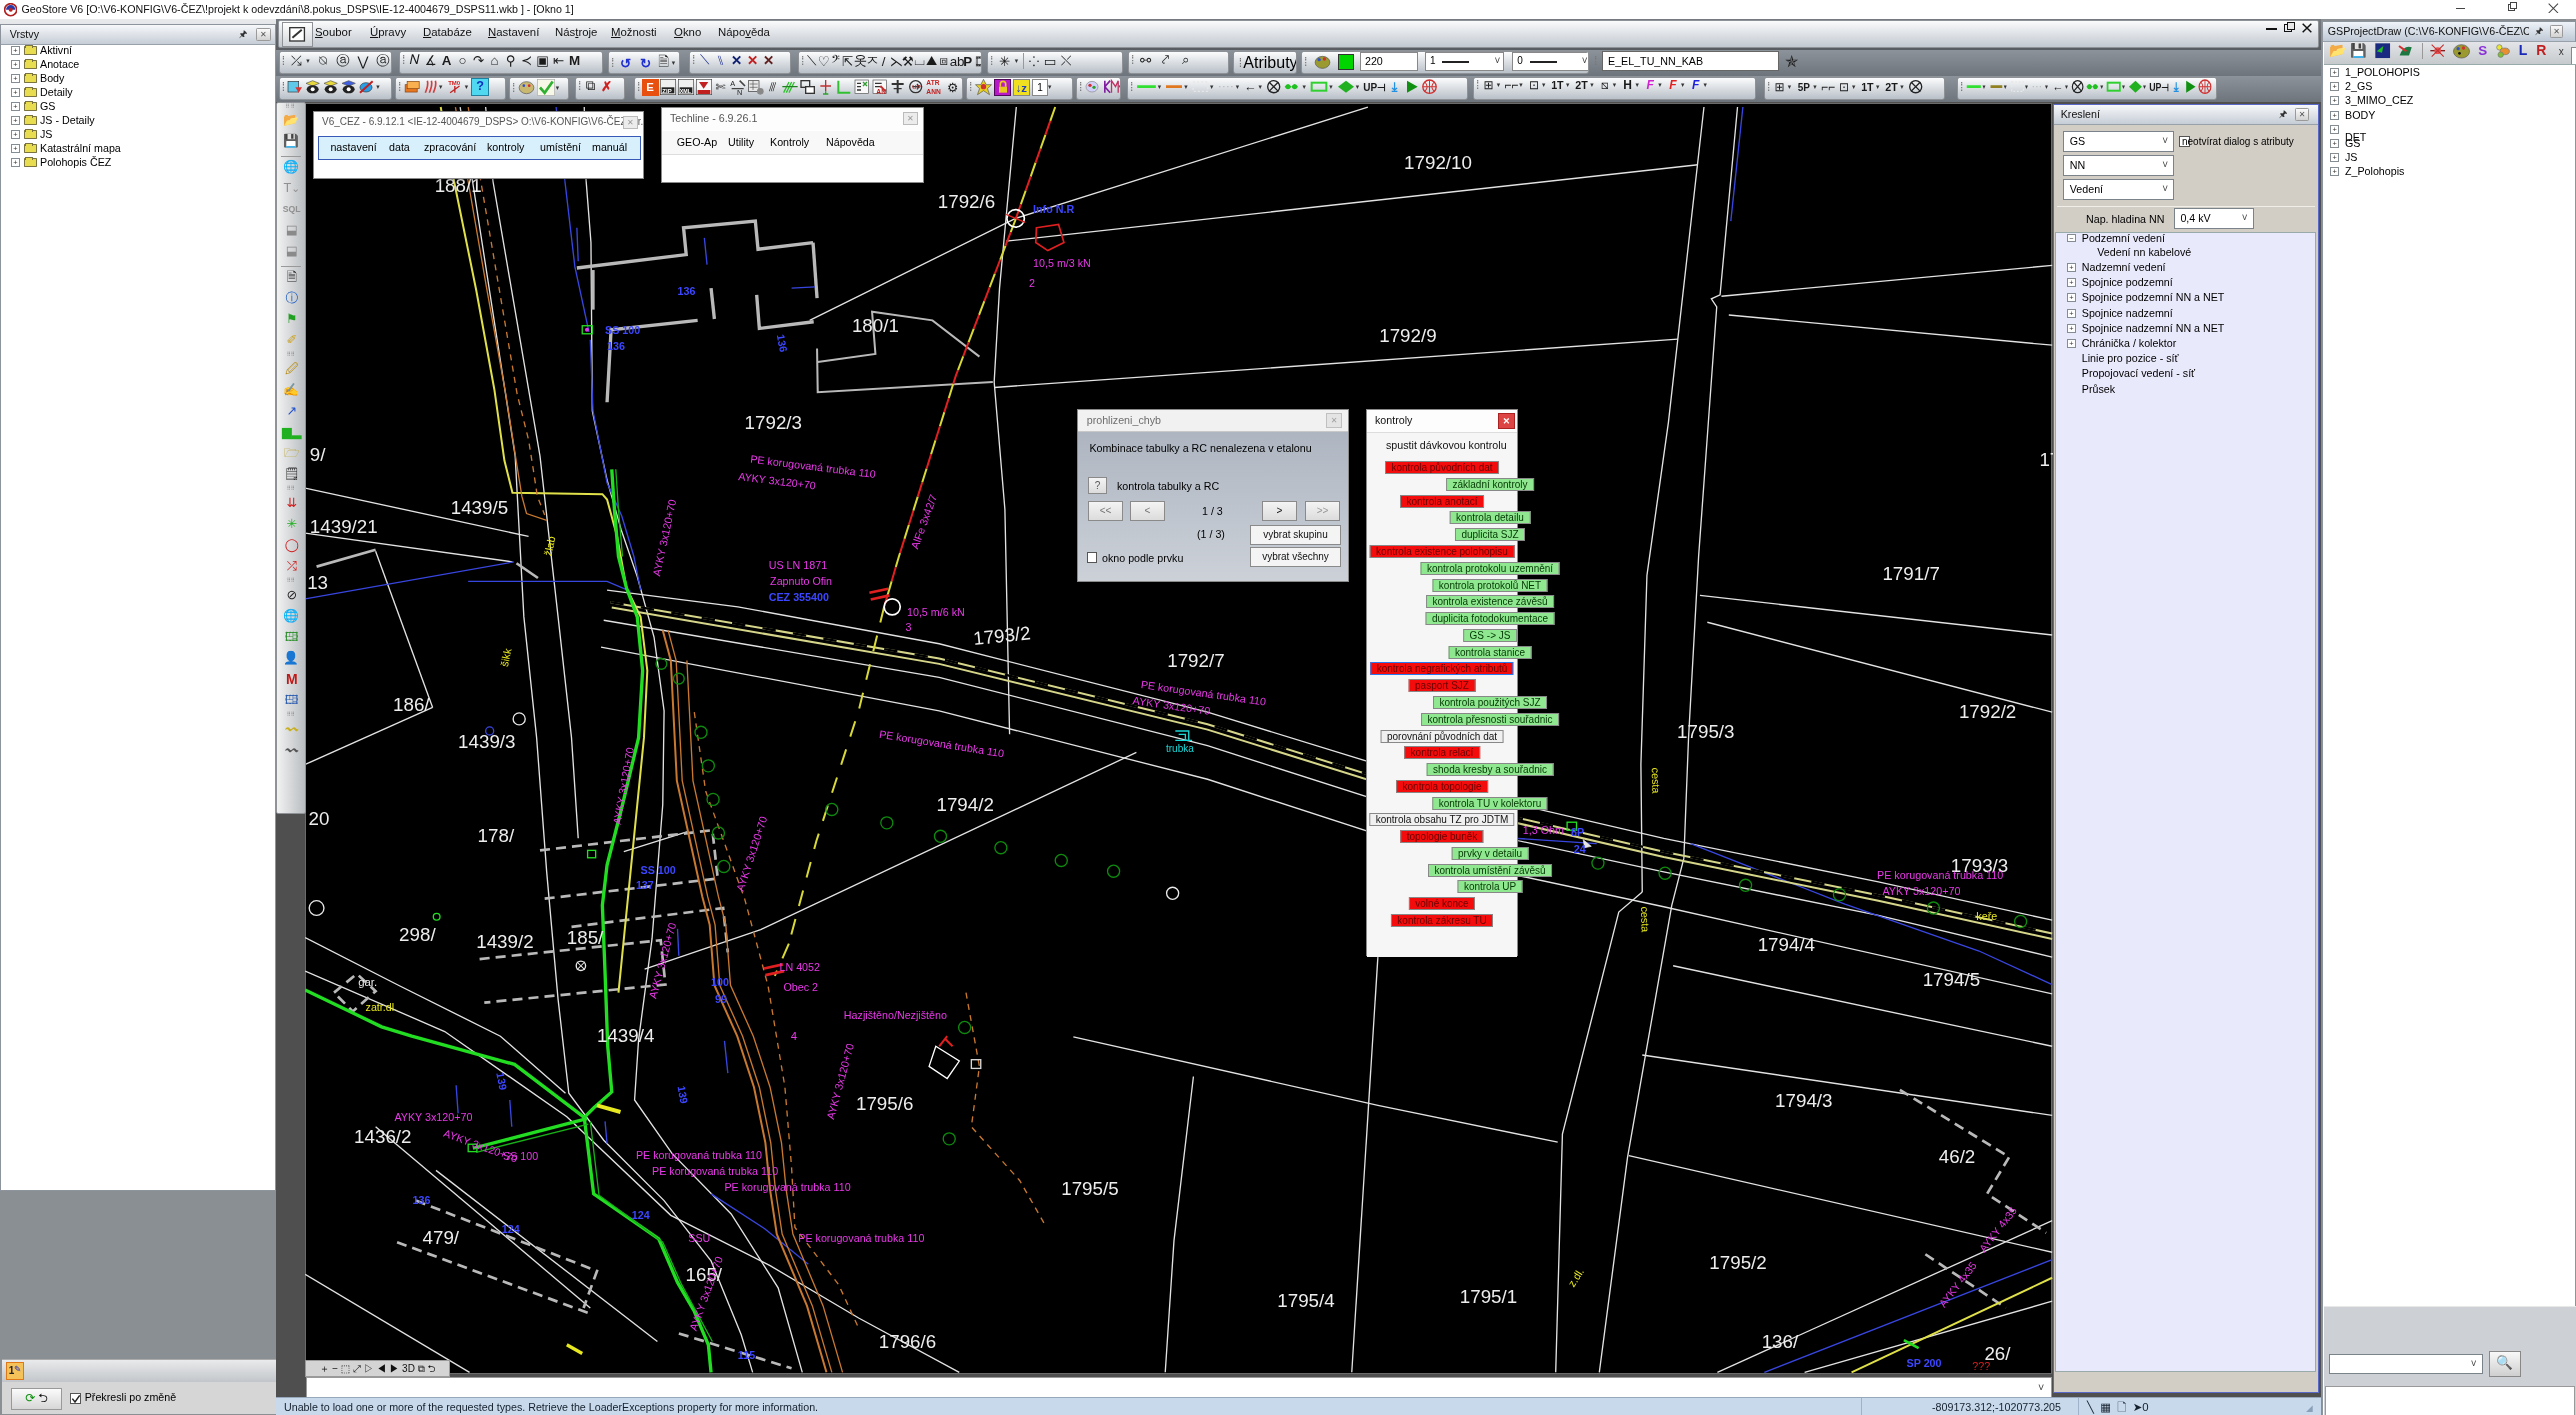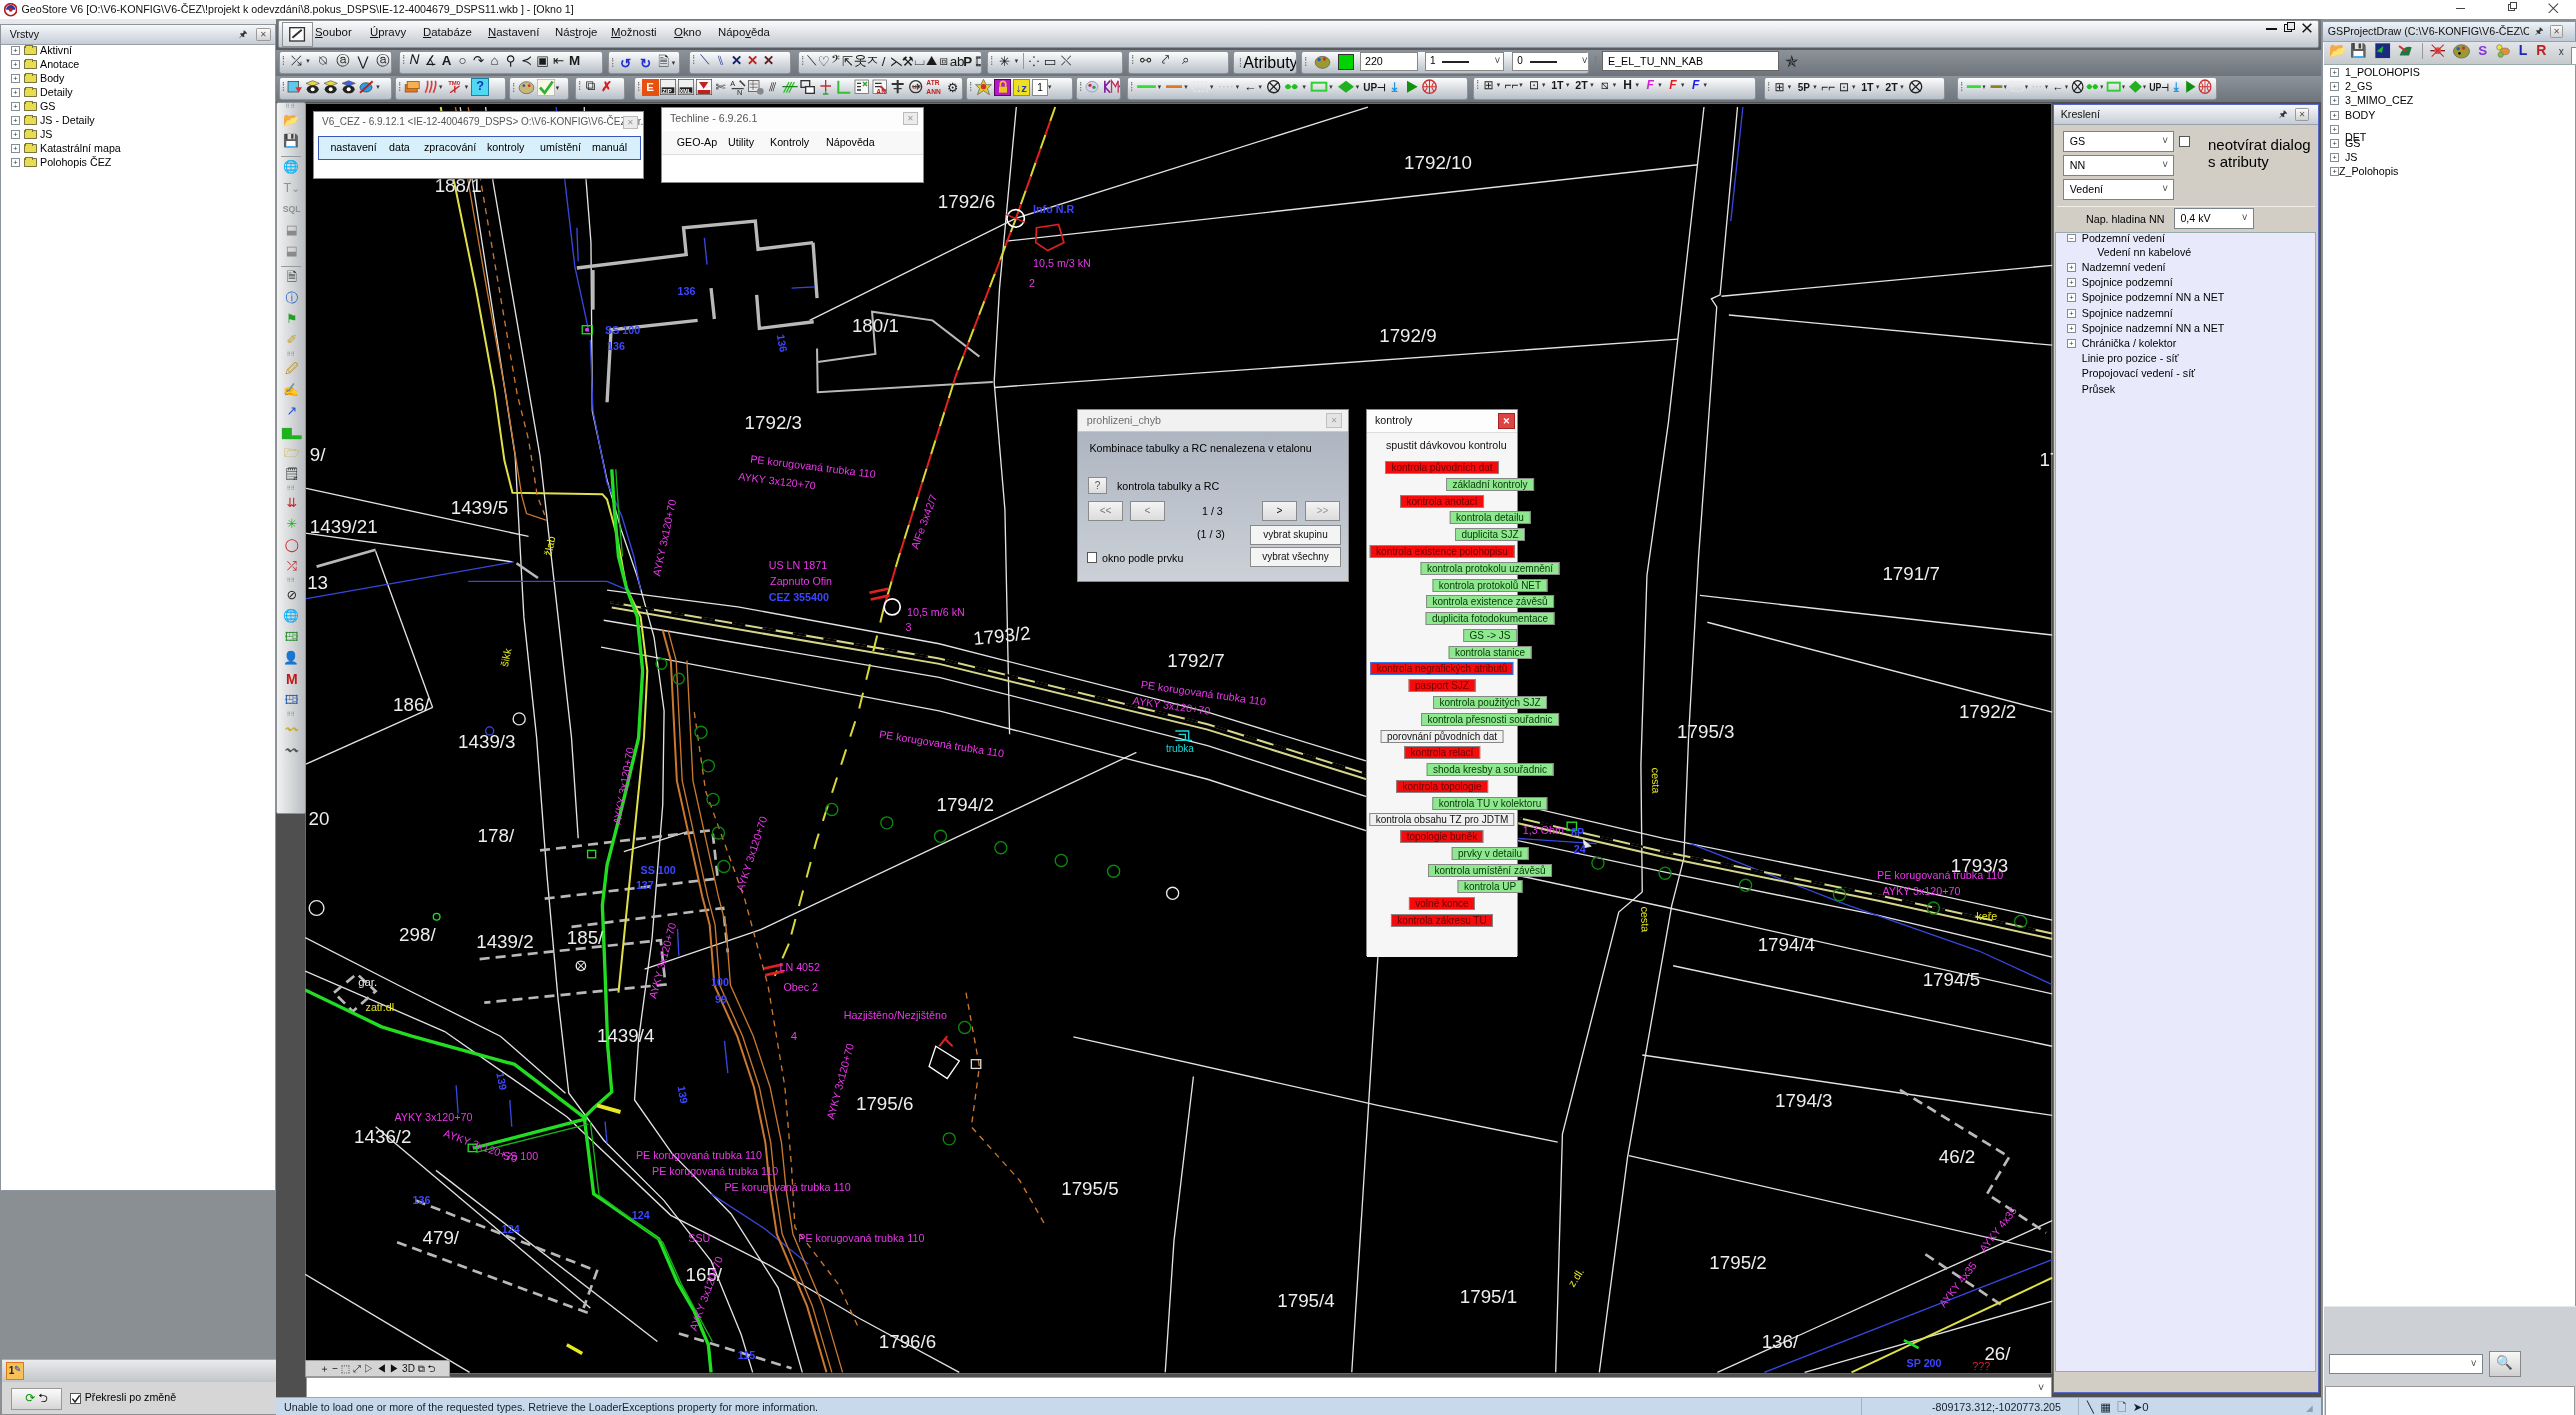--- a/index.html
+++ b/index.html
@@ -885,37 +885,37 @@
       <div class="titem" style="left:22px;top:72px">3_MIMO_CEZ</div>
     <div class="texp" style="left:7.4px;top:89px">+</div>
       <div class="titem" style="left:22px;top:87px">BODY</div>
     <div class="texp" style="left:7.4px;top:103px">+</div>
       <div class="titem" style="left:22px;top:109px">DET</div>
     <div class="texp" style="left:7.4px;top:117px">+</div>
       <div class="titem" style="left:22px;top:115px">GS</div>
     <div class="texp" style="left:7.4px;top:131px">+</div>
       <div class="titem" style="left:22px;top:129px">JS</div>
     <div class="texp" style="left:7.4px;top:145px">+</div>
-      <div class="titem" style="left:16px;top:143px">Z_Polohopis</div>
+      <div class="titem" style="left:22px;top:143px">Z_Polohopis</div>
   </div>
   <div class="abs" style="left:0.7px;top:1284px;width:252px;height:110px;background:#cdd1d5;border-top:1.3px groove #e8e8e8">
     <div class="abs combo" style="left:5.4px;top:47px;width:154px;height:20px"></div>
     <div class="abs" style="left:165px;top:44px;width:32px;height:25.5px;background:linear-gradient(#f8f8f8,#cfcfcf);border:0.7px solid #888;text-align:center;font-size:13.4px;padding-top:2.7px">🔍</div>
     <div class="abs" style="left:1.3px;top:79px;width:250px;height:29.5px;background:#fff;border:0.7px solid #999"></div>
   </div>
 </div>
 <div class="abs" id="kresleni">
   <div class="paneltitle" style="width:264px">
       <span style="position:absolute;left:6.7px;top:3.4px">Kreslení</span>
     <div class="pin" style="left:223px">🖈</div>
       <div class="xbtn" style="left:241px;width:14px">✕</div>
   </div>
   <div class="combo" style="left:9.4px;top:26px;width:111px">GS</div>
   <div class="abs" style="left:125px;top:31px;width:11.4px;height:11.4px;background:#fff;border:0.7px solid #555"></div>
-  <div class="abs" style="left:154px;top:31px;font-size:15px">neotvírat dialog s atributy</div>
+  <div class="abs" style="left:128px;top:31px;font-size:10px">neotvírat dialog s atributy</div>
   <div class="combo" style="left:9.4px;top:50px;width:111px">NN</div>
   <div class="combo" style="left:9.4px;top:74px;width:111px">Vedení</div>
   <div class="abs" style="left:2.7px;top:101px;width:258px;height:1.3px;background:#b8b4ac;border-bottom:0.7px solid #f0eee8"></div>
   <div class="abs" style="left:32px;top:108px;font-size:10.7px">Nap. hladina NN</div>
   <div class="combo" style="left:120px;top:103px;width:80px">0,4 kV</div>
   <div class="abs" style="left:1.3px;top:127px;width:261px;height:1140px;background:#e9e9fc;border:0.7px solid #9aa" id="ktree">
     <div class="texp" style="left:10.7px;top:0.7px">−</div>
       <div class="titem" style="left:25.5px;top:-1.3px">Podzemní vedení</div>
     <div class="titem" style="left:41px;top:13.4px">Vedení nn kabelové</div>
     <div class="texp" style="left:10.7px;top:30px">+</div>

